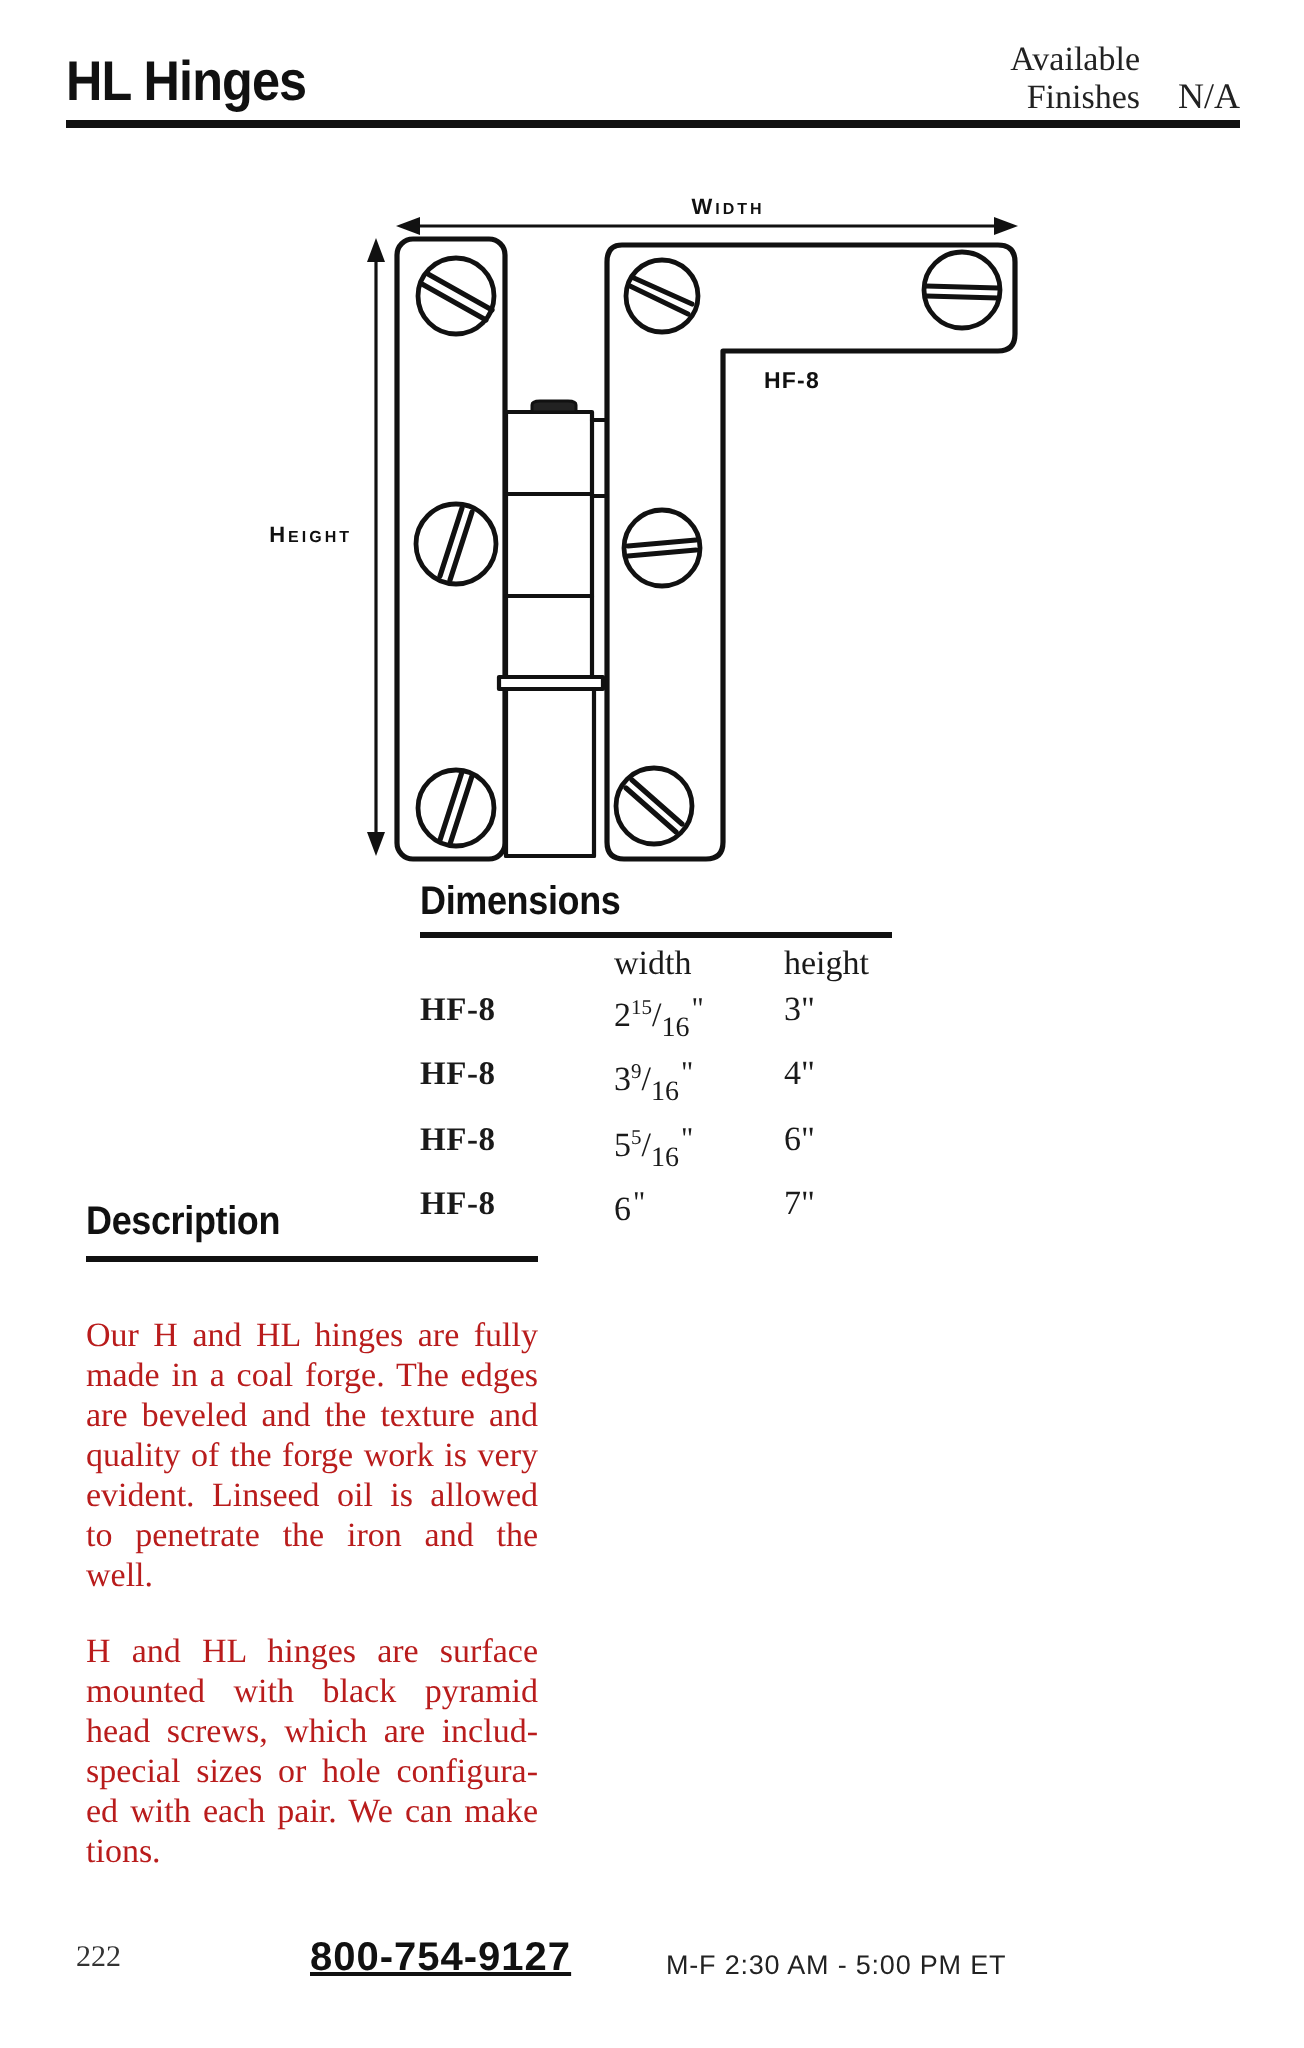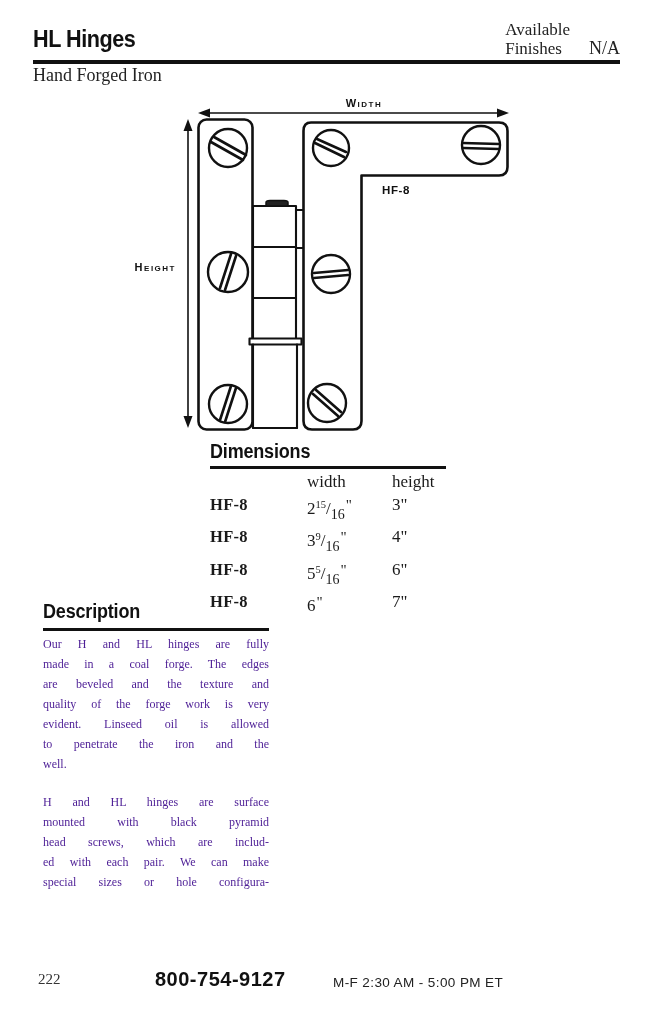--- a/index.html
+++ b/index.html
@@ -12,29 +12,29 @@
     color: #1a1a1a;
     overflow: hidden;
   }
   .abs { position: absolute; }
   .condensed { display: inline-block; transform: scaleX(0.9); transform-origin: 0 50%; }
 
   
   .title {
     left: 33px; top: 25px;
     font-family: "Liberation Sans", sans-serif;
-    font-weight: bold; font-size: 24px; letter-spacing: -0.5px;
+    font-weight: bold; font-size: 28px; letter-spacing: -0.5px;
     color: #111;
   }
   .finishes-block {
     top: 20px; right: 32px;
     display: flex; align-items: flex-end; gap: 19px;
     font-size: 17px; color: #222;
   }
-  .finishes-label { line-height: 19px; }
+  .finishes-label { text-align: right; line-height: 19px; }
   .finishes-value { font-size: 18px; line-height: 19px; }
   .header-rule { left: 33px; width: 587px; top: 60px; height: 3.5px; background: #111; }
   .subtitle { left: 33px; top: 65px; font-size: 18px; color: #222; }
 
   
   .diagram-svg { left: 128px; top: 88px; }
   .diagram-svg path, .diagram-svg rect, .diagram-svg line, .diagram-svg polyline {
     fill: none; stroke: #111; stroke-width: 2.6; stroke-linejoin: round; stroke-linecap: round;
   }
   .diagram-svg .thin { stroke-width: 2.1; }
@@ -72,31 +72,31 @@
     font-size: 17px; line-height: 22.5px; color: #1a1a1a;
   }
   .dim-table .colhead { font-size: 17px; }
   .dim-table .rowname { font-weight: bold; font-size: 16.5px; letter-spacing: 0.3px; }
   .fr-num { font-size: 10.5px; vertical-align: 6px; }
   .fr-den { font-size: 14px; vertical-align: -5px; }
   .fr-sep { font-size: 17px; }
   .fr-unit { font-size: 15px; vertical-align: 4px; margin-left: 1px; }
 
   
-  .description-body { left: 43px; top: 634px; width: 226px; font-size: 12px; color: #4c1d95; }
+  .description-body { left: 43px; top: 658px; width: 226px; font-size: 17px; color: #b91c1c; }
   .paragraph { margin-bottom: 18px; }
   .just-line { text-align: justify; text-align-last: justify; line-height: 20px; white-space: normal; }
   .just-line.last { text-align-last: left; }
 
   
   .page-number { left: 38px; top: 971px; font-size: 15px; color: #333; }
   .phone {
     left: 155px; top: 968px;
     font-family: "Liberation Sans", sans-serif;
-    font-weight: bold; font-size: 20px; letter-spacing: 0.5px; color: #111;
+    font-weight: bold; font-size: 20px; letter-spacing: 0.5px; color: #111; text-decoration: underline;
   }
   .hours {
     left: 333px; top: 975px;
     font-family: "Liberation Sans", sans-serif;
     font-size: 13.5px; letter-spacing: 0.4px; color: #222;
   }
 </style>
 </head>
 <body>
 
@@ -106,21 +106,20 @@
     <span class="condensed">HL Hinges</span>
   </div>
   <div class="abs finishes-block">
     <div class="finishes-label">
       <div>Available</div>
       <div>Finishes</div>
     </div>
     <div class="finishes-value">N/A</div>
   </div>
   <div class="abs header-rule"></div>
-  <div class="abs subtitle">Hand Forged Iron</div>
 
   <svg class="abs diagram-svg" width="392" height="352" viewBox="128 88 392 352">
 
     <g>
       <line class="dim" x1="206" y1="113" x2="501" y2="113"></line>
       <path class="arrowhead" d="M 198,113 L 210,108.5 L 210,117.5 Z"></path>
       <path class="arrowhead" d="M 509,113 L 497,108.5 L 497,117.5 Z"></path>
       <text class="dim-label" x="364" y="107" text-anchor="middle">Width</text>
     </g>
     <g>
@@ -227,22 +226,23 @@
         <div class="just-line">are beveled and the texture and</div>
         <div class="just-line">quality of the forge work is very</div>
         <div class="just-line">evident. Linseed oil is allowed</div>
         <div class="just-line">to penetrate the iron and the</div>
         <div class="just-line last">well.</div>
       </div>
     <div class="paragraph">
         <div class="just-line">H and HL hinges are surface</div>
         <div class="just-line">mounted with black pyramid</div>
         <div class="just-line">head screws, which are includ-</div>
+        <div class="just-line">special sizes or hole configura-</div>
         <div class="just-line">ed with each pair. We can make</div>
-        <div class="just-line">special sizes or hole configura-</div>
+        <div class="just-line last">tions.</div>
       </div>
   </div>
 
   <div class="abs page-number">222</div>
   <div class="abs phone">800-754-9127</div>
   <div class="abs hours">M-F 2:30 AM - 5:00 PM ET</div>
 
 </div>
 
 </body></html>

